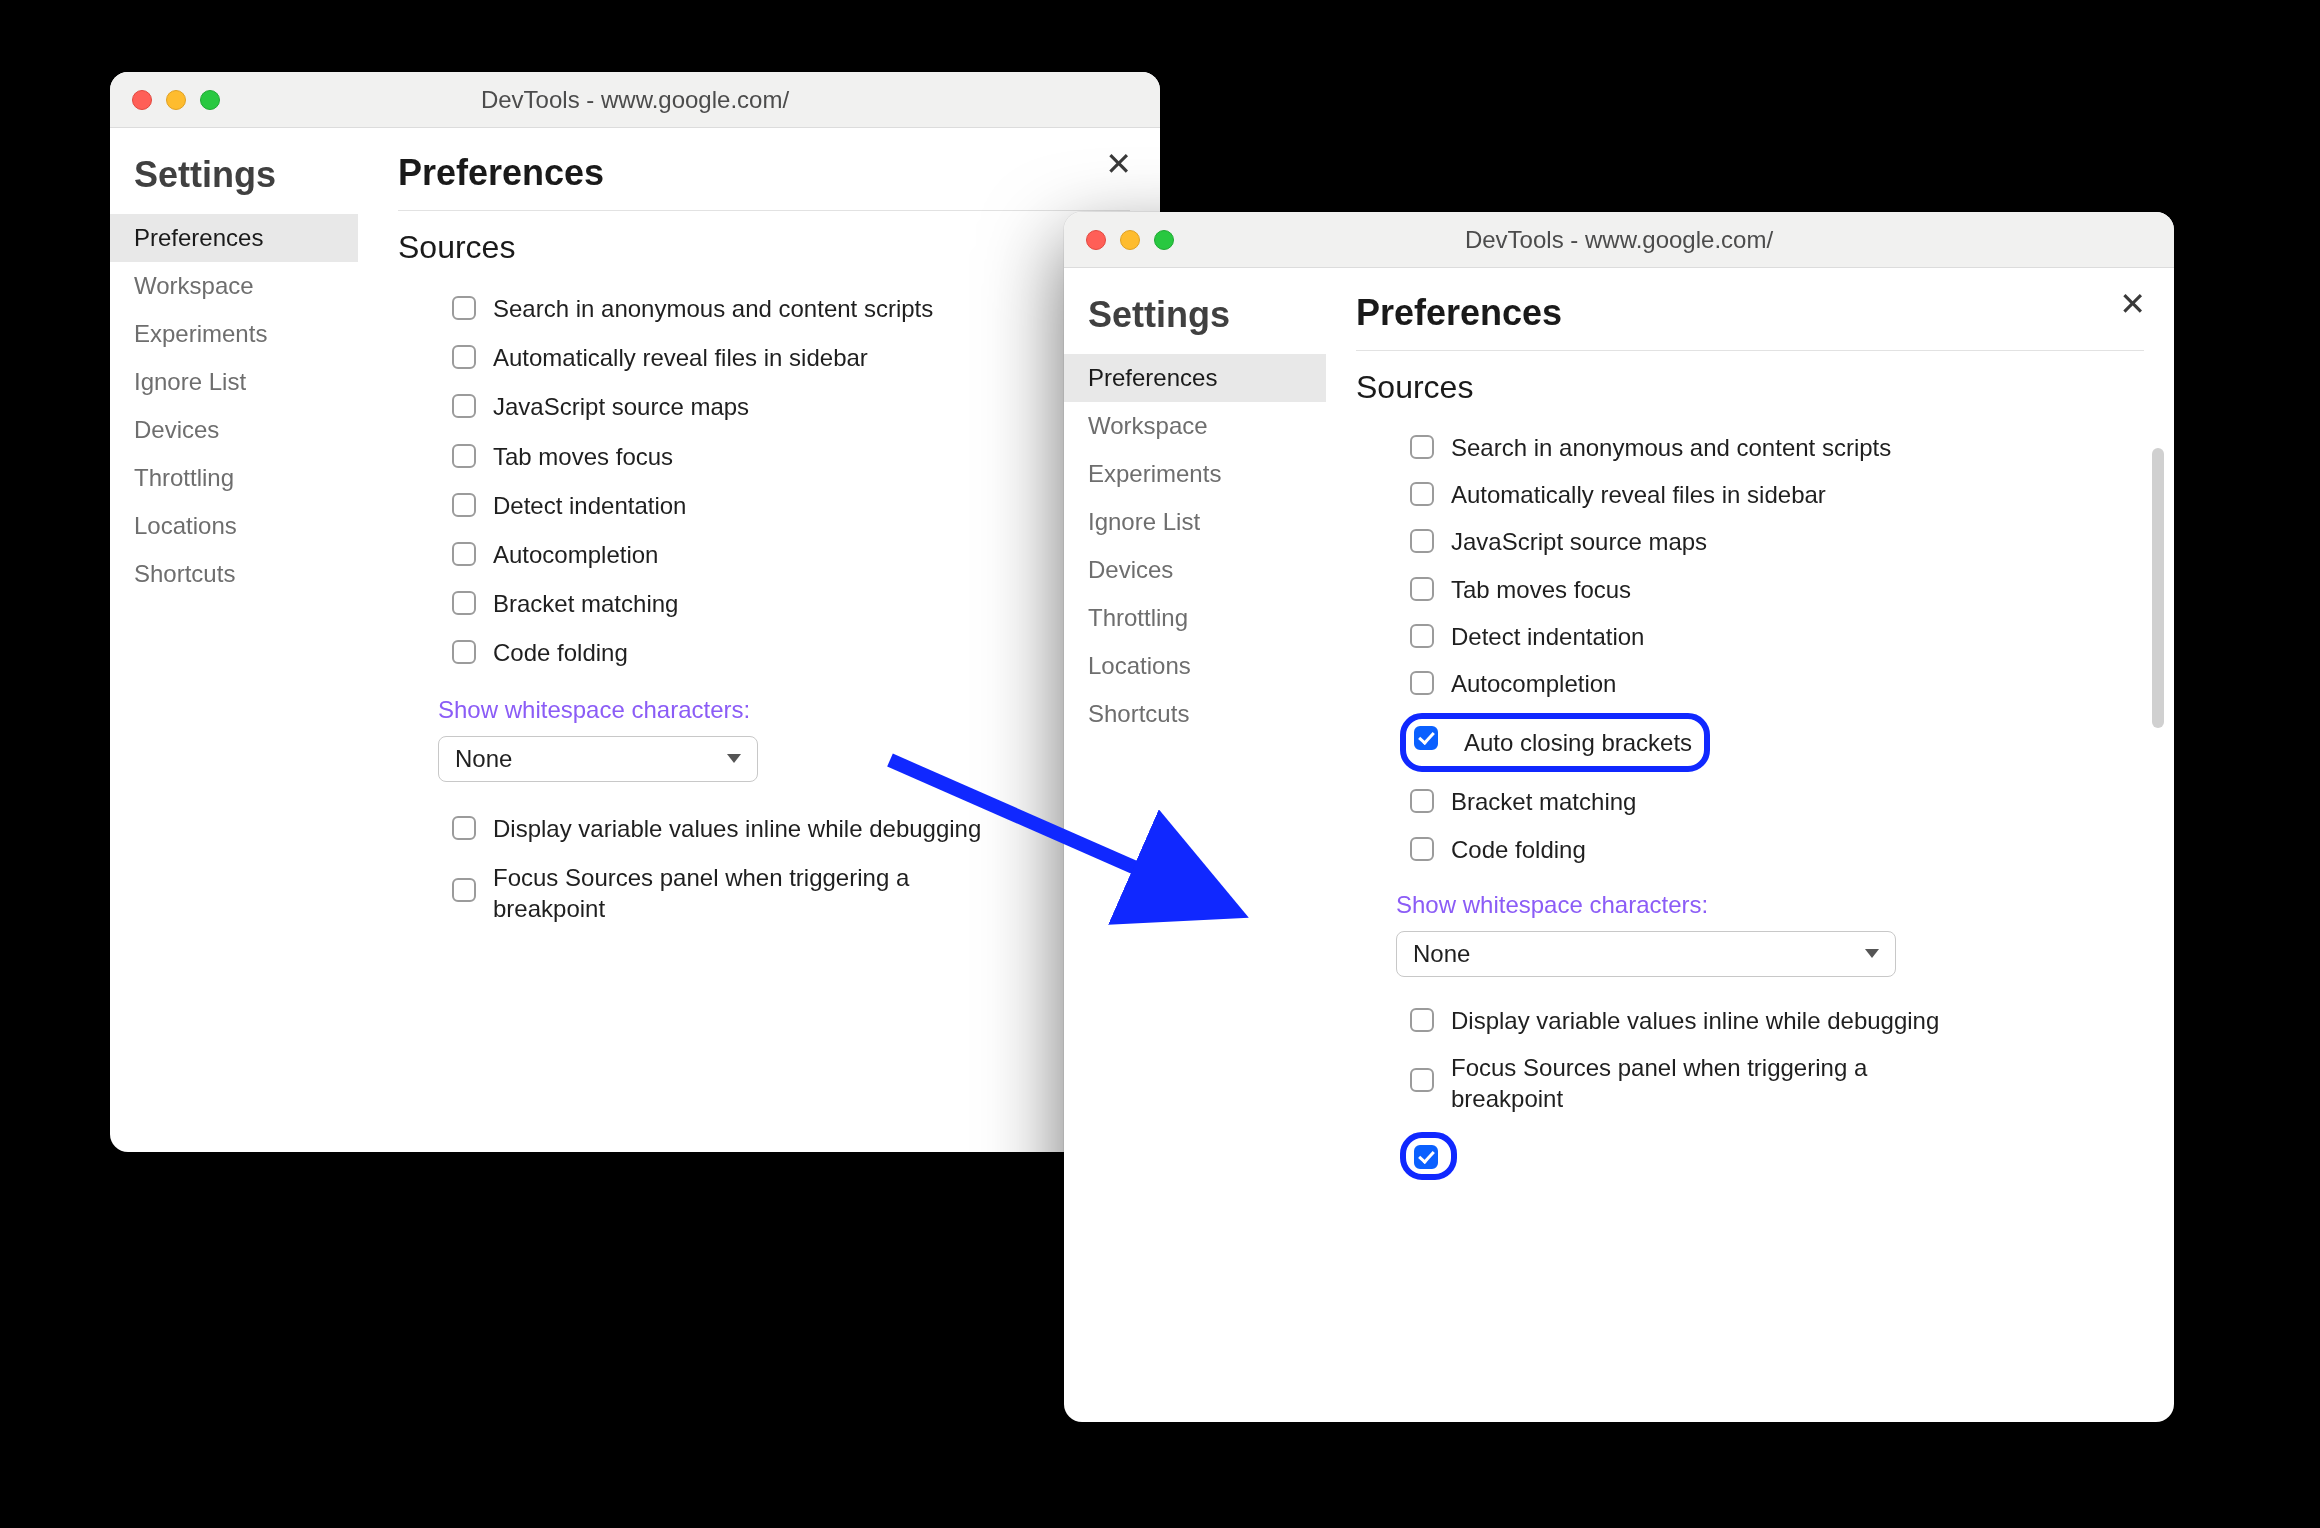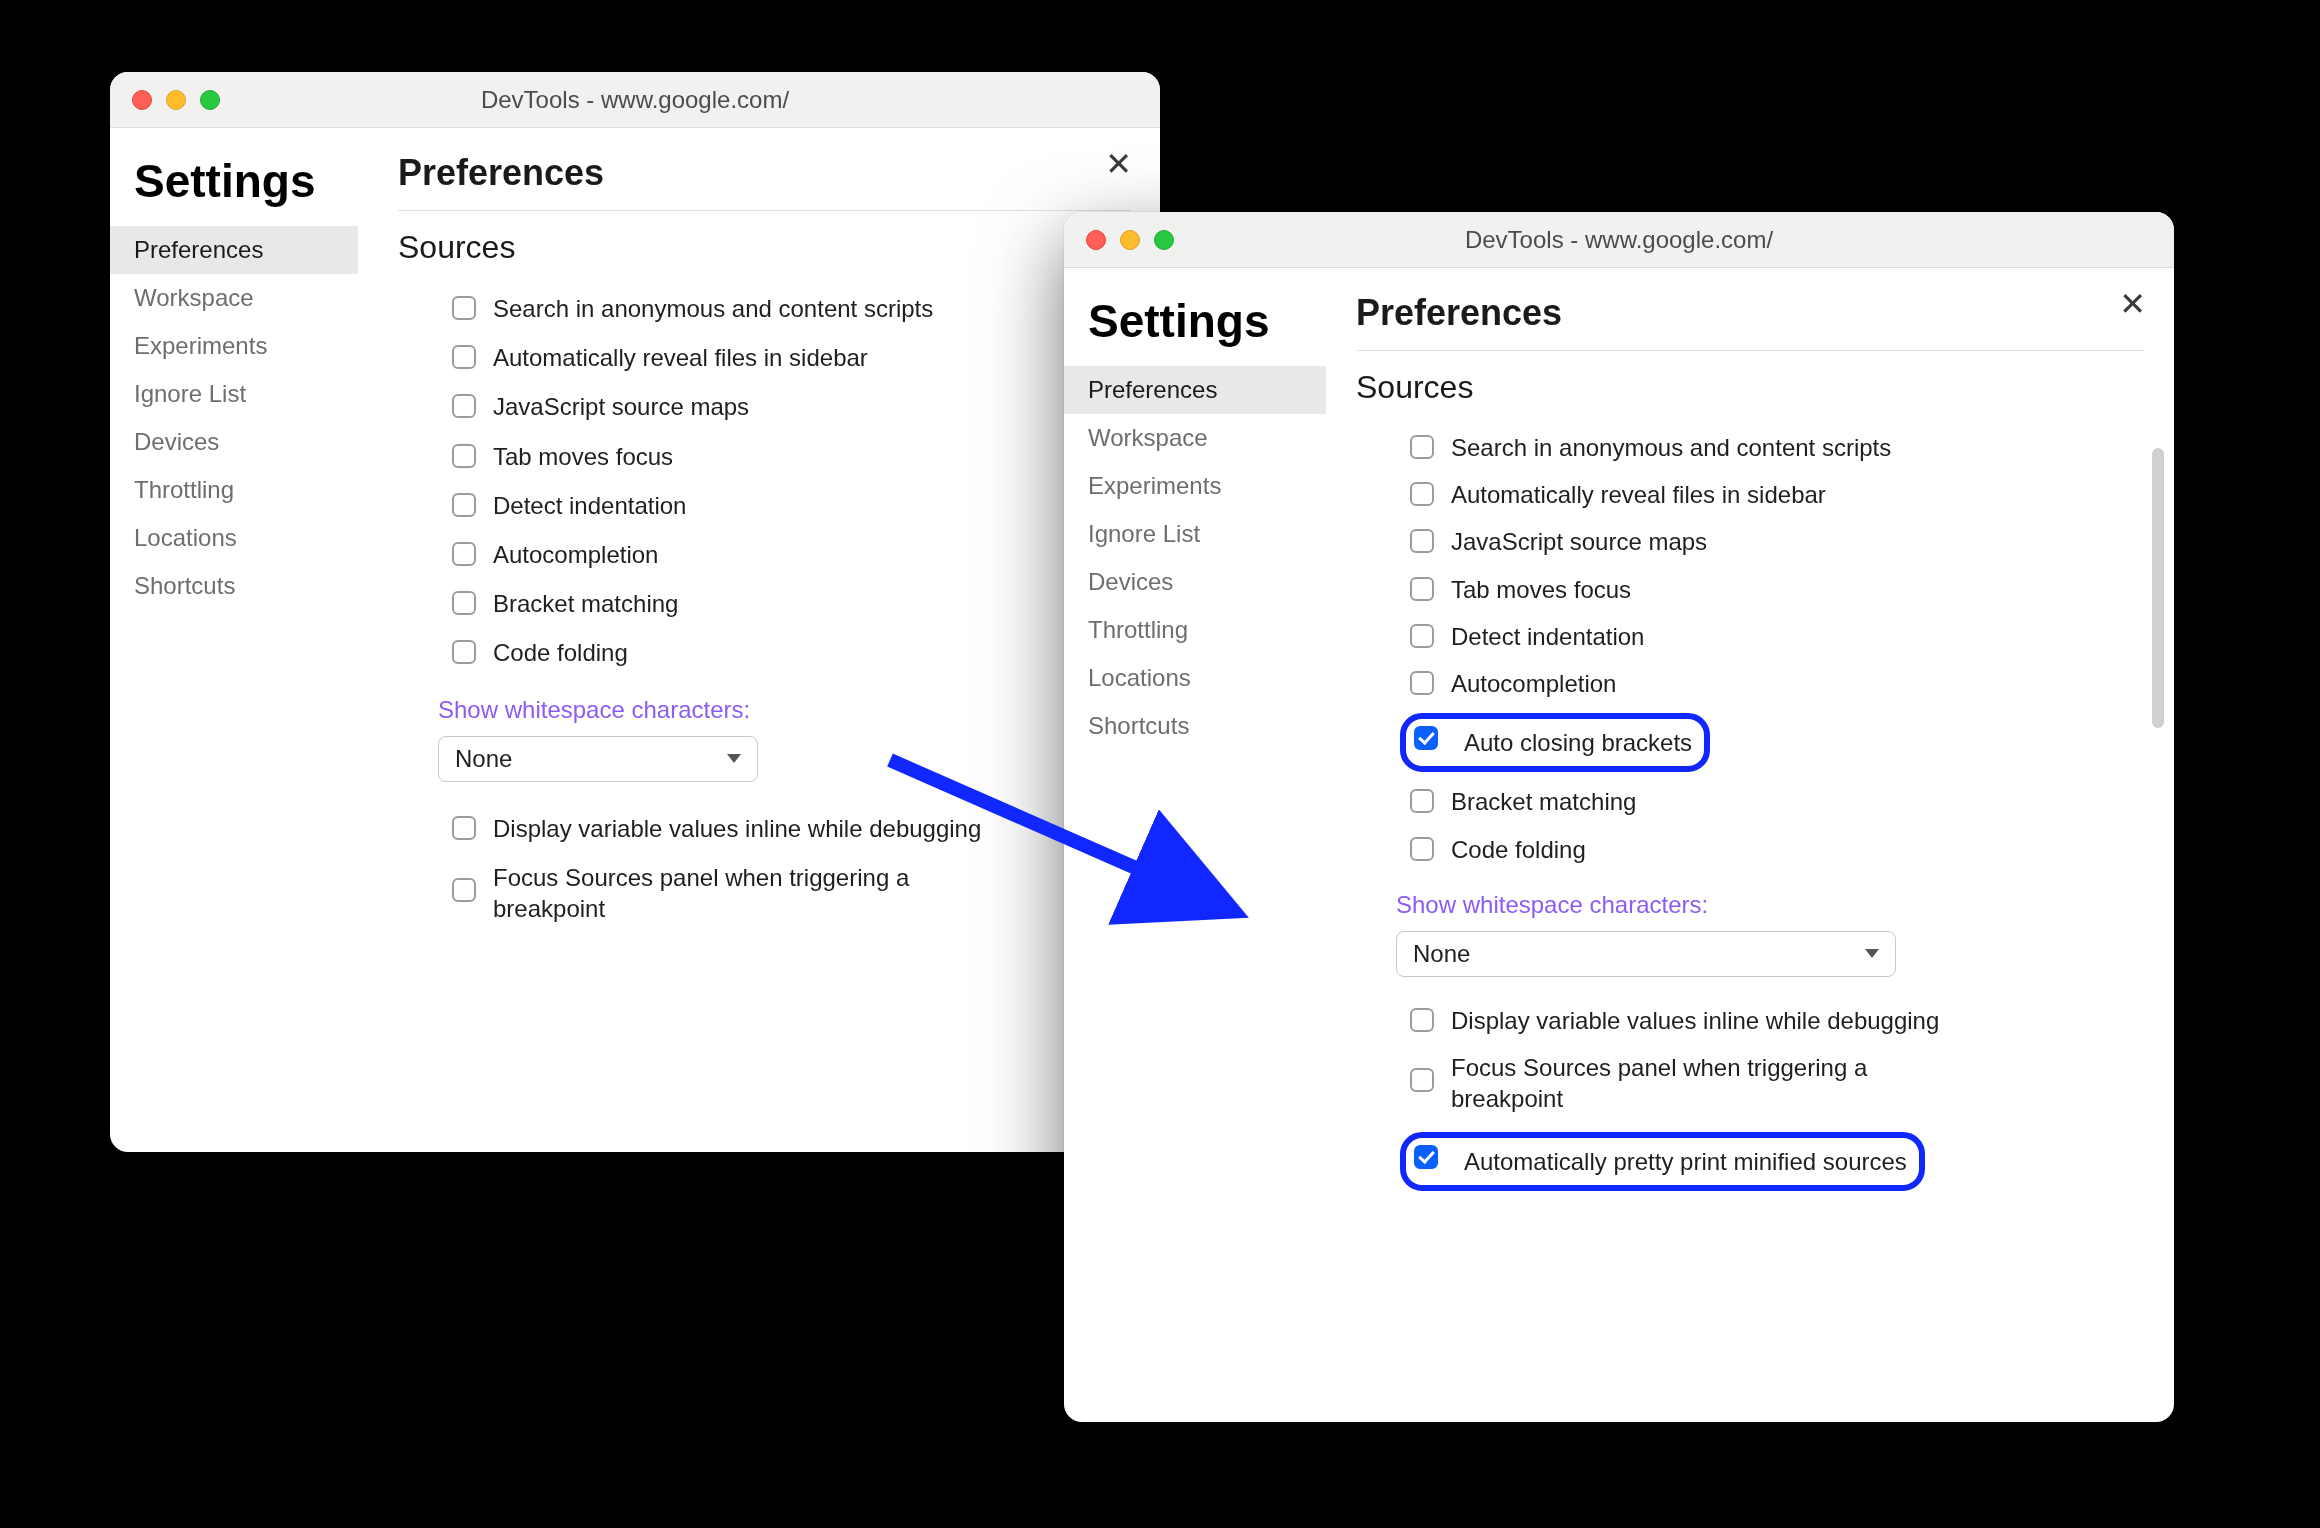--- a/index.html
+++ b/index.html
@@ -47,21 +47,21 @@
 
   .close-x {
     position:absolute; font-size:32px; color:#3a3a3a;
     cursor:pointer; line-height:1; font-weight:400;
   }
 
   .sidebar {
     padding: 18px 0 0 0;
   }
   .sidebar h1 {
-    font-size: 46px; font-weight:600; color:#000000;
+    font-size: 36px; font-weight:600; color:#404040;
     margin: 8px 0 18px 24px;
   }
   .nav-item {
     font-size: 24px; color:#6e6e6e;
     padding: 10px 22px 10px 24px;
     cursor:pointer;
   }
   .nav-item.active { background:#e8e8e8; color:#1a1a1a; }
 
   .main {
@@ -301,21 +301,20 @@
             <span class="opt-label wrap">Display variable values inline while debugging</span>
           </div>
         <div class="opt-row tight">
             <input type="checkbox" class="cb" style="margin-top: 16px;">
             <span class="opt-label wrap">Focus Sources panel when triggering a breakpoint</span>
           </div>
 
         <div class="opt-row hl-row" style="margin-top:10px;">
           <span class="hl">
             <input type="checkbox" class="cb" checked="" style="">
-            <span class="opt-label">Automatically pretty print minified sources</span>
           </span>
         </div>
       </div>
     </div>
   </div>
 
   <svg class="arrow-svg" style="left:870px; top:740px;" width="400" height="220" viewBox="0 0 400 220">
     <defs>
       <marker id="ah" viewBox="0 0 12 12" refX="9" refY="6" markerWidth="9" markerHeight="9" orient="auto-start-reverse">
         <path d="M0,0 L12,6 L0,12 z" fill="#1028ff"></path>

